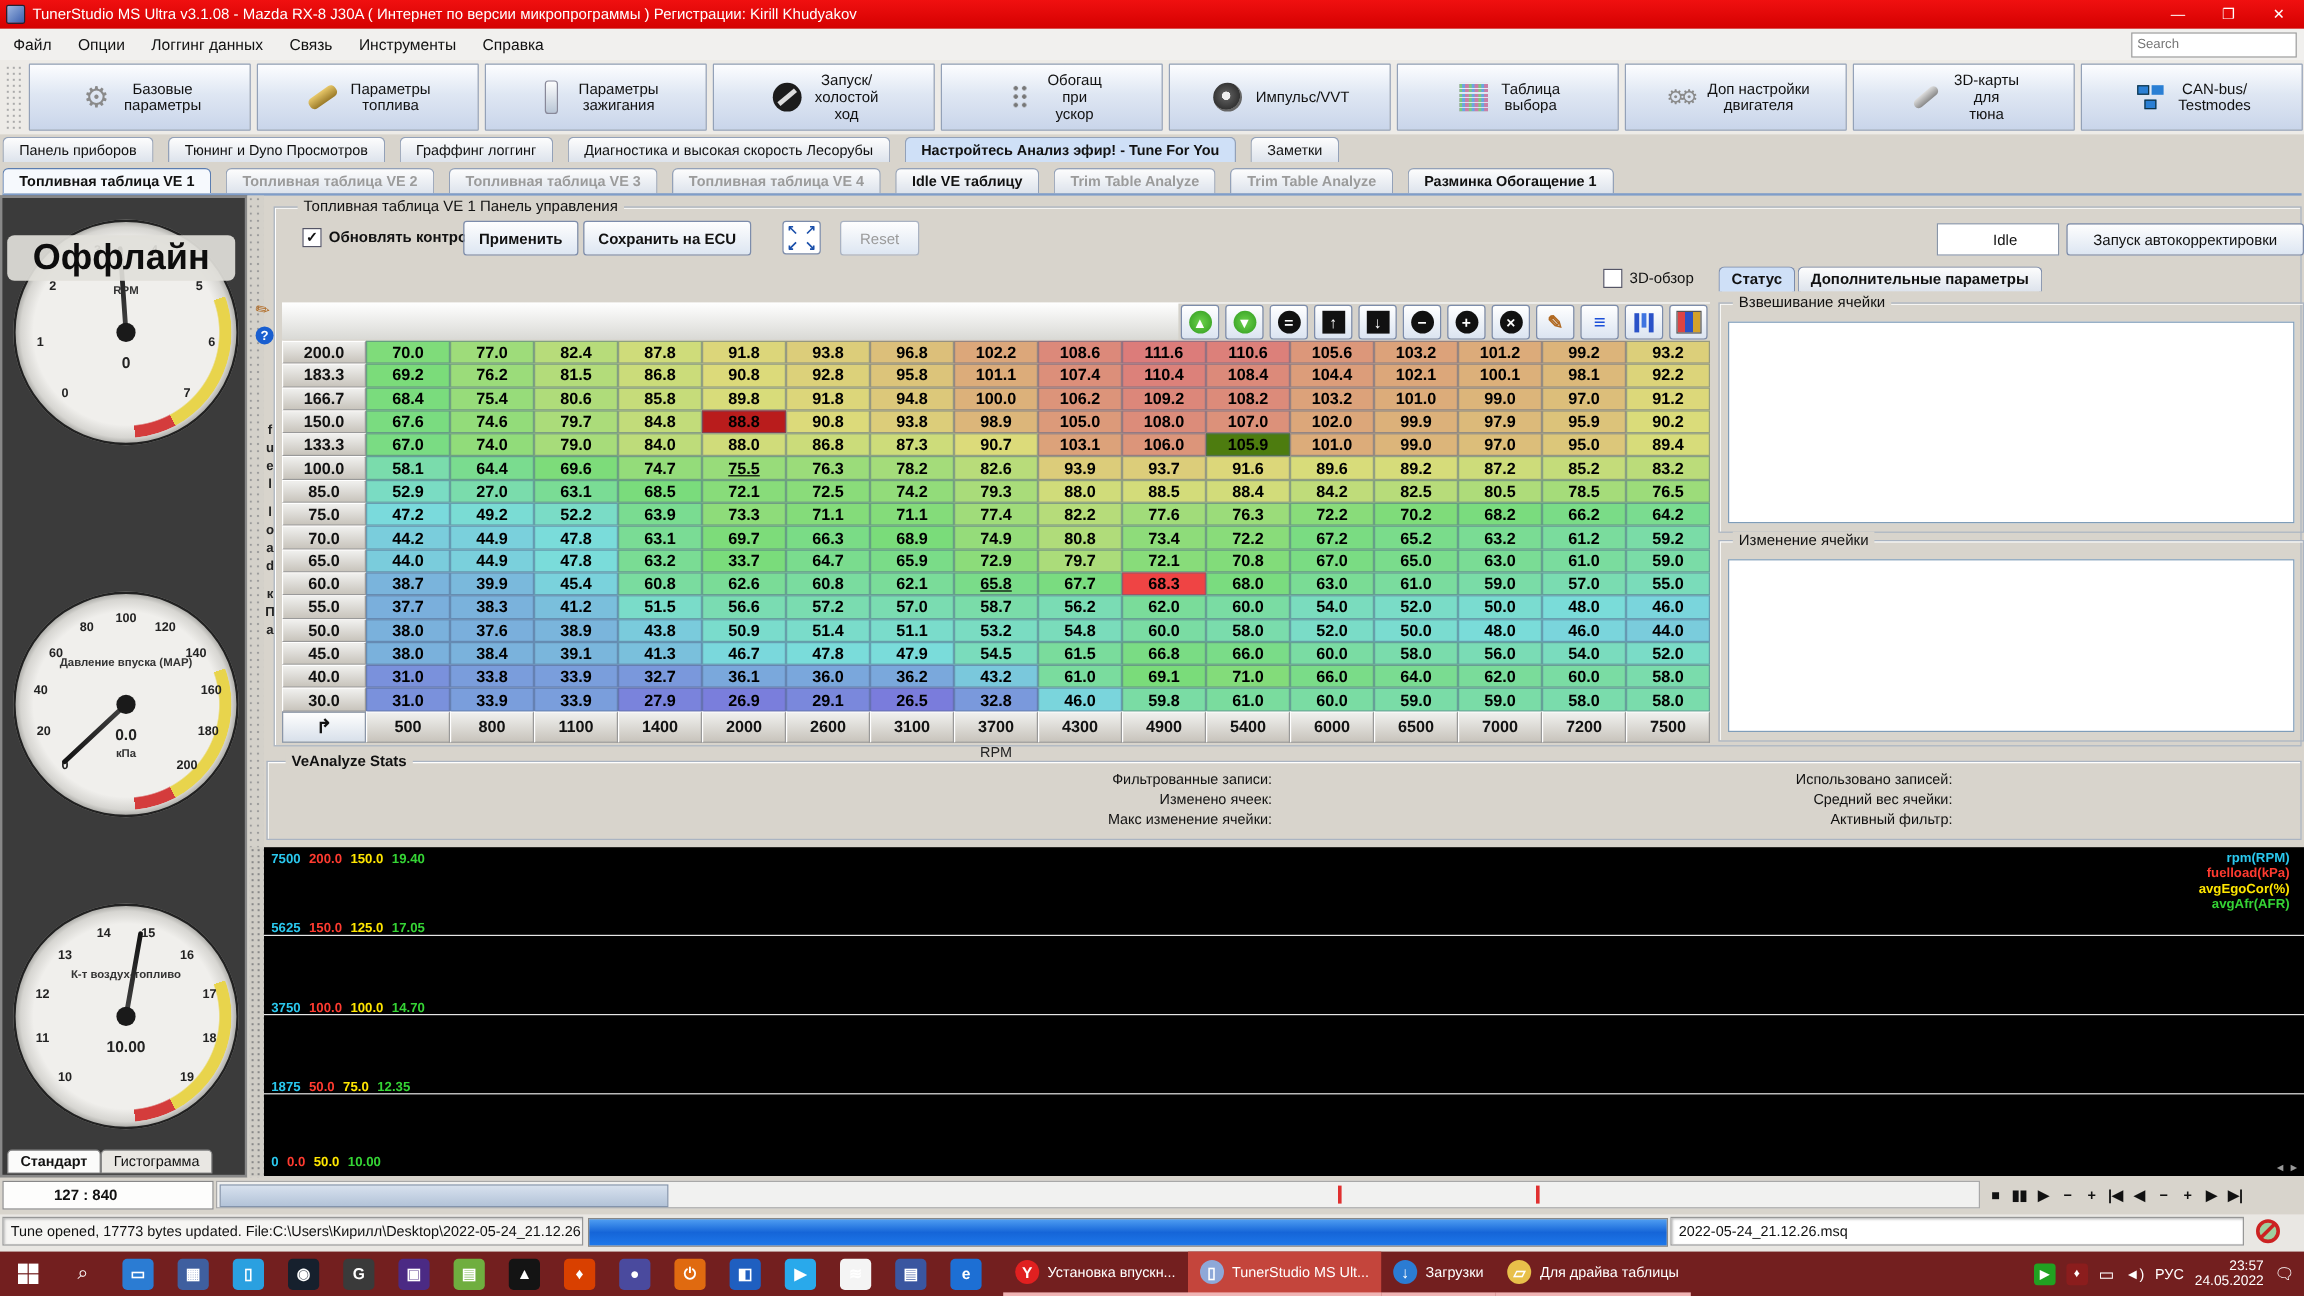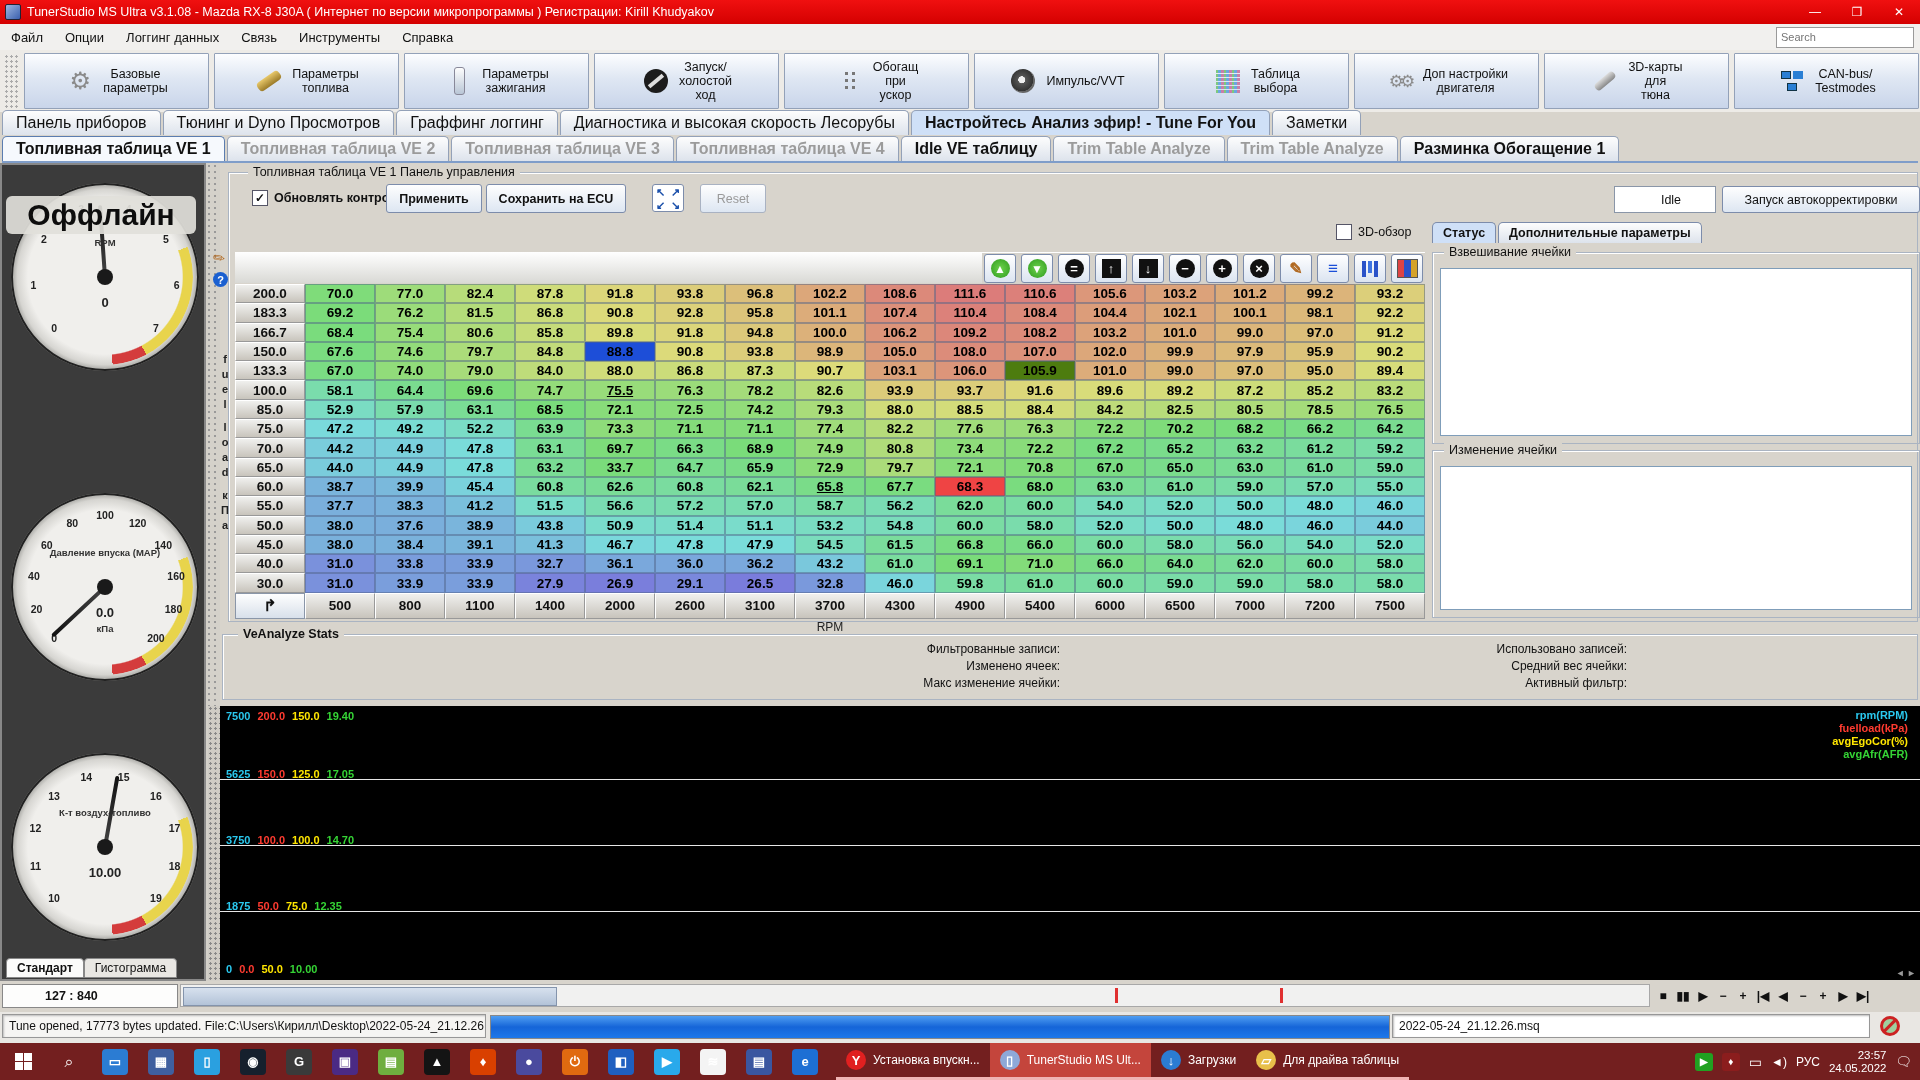--- a/index.html
+++ b/index.html
@@ -43,21 +43,21 @@
            -webkit-mask:repeating-linear-gradient(0deg,#000 0 3px,transparent 3px 4px);}
   .i-tools{width:24px;height:8px;border-radius:4px;background:linear-gradient(#ddd,#888);transform:rotate(-40deg);}
   .i-canbus{width:22px;height:20px;position:relative;}
   .i-canbus::before,.i-canbus::after{content:"";position:absolute;width:8px;height:6px;background:#2a7fd4;border:1px solid #134;}
   .i-canbus::before{left:0;top:0;box-shadow:12px 0 0 #2a7fd4;} .i-canbus::after{left:6px;top:12px;}
   
   .tabrow{display:flex;align-items:flex-end;}
   .maintabs{left:2px;top:112px;height:23px;width:1916px;}
   .subtabs{left:2px;top:137px;height:24px;width:1916px;border-bottom:2px solid #7f9dc9;}
   .tab{border:1px solid #93a1b8;border-bottom:none;border-radius:5px 5px 0 0;padding:3px 13px 3px;
-       background:linear-gradient(#fdfdfd,#dde3ec);margin-right:2px;font-size:16px;white-space:nowrap;}
+       background:linear-gradient(#fdfdfd,#dde3ec);margin-right:12px;font-size:12px;white-space:nowrap;}
   .tab.sel{background:#cfe0f7;font-weight:bold;}
   .subtabs .tab{font-weight:bold;}
   .subtabs .tab.sel{background:#f6f9fd;border-color:#5b7db0;}
   .subtabs .tab.dis{color:#9b9b9b;}
   
   .sidebar{left:0;top:163px;width:206px;height:818px;background:#3b3b3b;border:2px solid #888;box-sizing:border-box;}
   .gauge{position:absolute;left:9px;width:188px;height:188px;border-radius:50%;
          background:radial-gradient(circle,#f0efec 58%,#d6d5d1 66%,#8f8f8b 72%,#cfcfcb 78%,#777 100%);
          box-shadow:0 0 0 2px #222 inset;}
   .gtick{position:absolute;left:50%;top:50%;width:22px;height:12px;margin:-6px -11px;
@@ -498,21 +498,21 @@
       <div class="cell" style="background: rgb(220, 162, 122);">103.2</div>
       <div class="cell" style="background: rgb(220, 172, 122);">101.0</div>
       <div class="cell" style="background: rgb(220, 181, 122);">99.0</div>
       <div class="cell" style="background: rgb(220, 190, 122);">97.0</div>
       <div class="cell" style="background: rgb(220, 216, 122);">91.2</div>
       <div class="hdr">150.0</div>
       <div class="cell" style="background: rgb(122, 220, 128);">67.6</div>
       <div class="cell" style="background: rgb(147, 220, 122);">74.6</div>
       <div class="cell" style="background: rgb(171, 220, 122);">79.7</div>
       <div class="cell" style="background: rgb(194, 220, 122);">84.8</div>
-      <div class="cell" style="background: #1d4ed8;">88.8</div>
+      <div class="cell" style="background: #b91c1c;">88.8</div>
       <div class="cell" style="background: rgb(220, 218, 122);">90.8</div>
       <div class="cell" style="background: rgb(220, 205, 122);">93.8</div>
       <div class="cell" style="background: rgb(220, 182, 122);">98.9</div>
       <div class="cell" style="background: rgb(220, 154, 122);">105.0</div>
       <div class="cell" style="background: rgb(220, 140, 122);">108.0</div>
       <div class="cell" style="background: rgb(220, 145, 122);">107.0</div>
       <div class="cell" style="background: rgb(220, 167, 122);">102.0</div>
       <div class="cell" style="background: rgb(220, 177, 122);">99.9</div>
       <div class="cell" style="background: rgb(220, 186, 122);">97.9</div>
       <div class="cell" style="background: rgb(220, 195, 122);">95.9</div>
@@ -546,21 +546,21 @@
       <div class="cell" style="background: rgb(220, 204, 122);">93.9</div>
       <div class="cell" style="background: rgb(220, 205, 122);">93.7</div>
       <div class="cell" style="background: rgb(220, 215, 122);">91.6</div>
       <div class="cell" style="background: rgb(216, 220, 122);">89.6</div>
       <div class="cell" style="background: rgb(214, 220, 122);">89.2</div>
       <div class="cell" style="background: rgb(205, 220, 122);">87.2</div>
       <div class="cell" style="background: rgb(196, 220, 122);">85.2</div>
       <div class="cell" style="background: rgb(187, 220, 122);">83.2</div>
       <div class="hdr">85.0</div>
       <div class="cell" style="background: rgb(122, 220, 195);">52.9</div>
-      <div class="cell" style="background: rgb(122, 220, 172);">57.9</div>
+      <div class="cell" style="background: rgb(122, 220, 172);">27.0</div>
       <div class="cell" style="background: rgb(122, 220, 149);">63.1</div>
       <div class="cell" style="background: rgb(122, 220, 124);">68.5</div>
       <div class="cell" style="background: rgb(136, 220, 122);">72.1</div>
       <div class="cell" style="background: rgb(138, 220, 122);">72.5</div>
       <div class="cell" style="background: rgb(146, 220, 122);">74.2</div>
       <div class="cell" style="background: rgb(169, 220, 122);">79.3</div>
       <div class="cell" style="background: rgb(208, 220, 122);">88.0</div>
       <div class="cell" style="background: rgb(211, 220, 122);">88.5</div>
       <div class="cell" style="background: rgb(210, 220, 122);">88.4</div>
       <div class="cell" style="background: rgb(191, 220, 122);">84.2</div>

